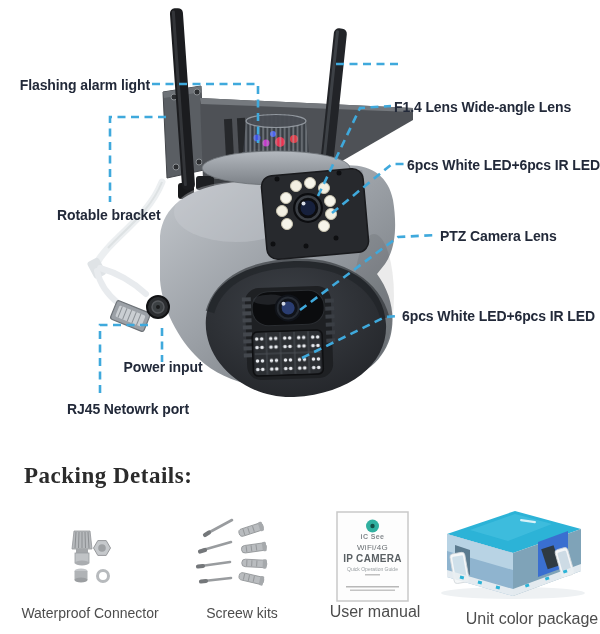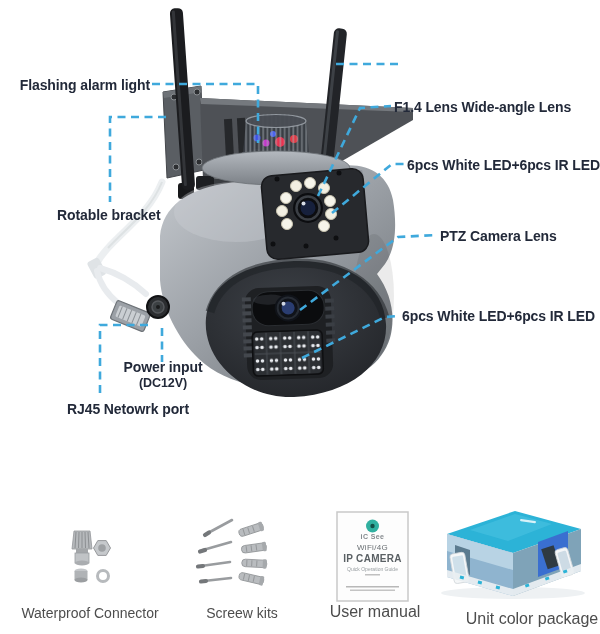--- a/index.html
+++ b/index.html
@@ -314,24 +314,24 @@
 </svg>
 
   <div class="co" style="left:14px;top:77px;width:136px;text-align:right;">Flashing alarm light</div>
   <div class="co" style="left:57px;top:207px;">Rotable bracket</div>
   <div class="co" style="left:394px;top:99px;">F1.4 Lens Wide-angle Lens</div>
   <div class="co" style="left:407px;top:157px;">6pcs White LED+6pcs IR LED</div>
   <div class="co" style="left:440px;top:228px;">PTZ Camera Lens</div>
   <div class="co" style="left:402px;top:308px;">6pcs White LED+6pcs IR LED</div>
   <div class="co center" style="left:103px;top:359px;width:120px;">
     <span>Power input</span>
-    <span class="sub">(DC12V)</span>
   </div>
   <div class="co" style="left:67px;top:401px;">RJ45 Netowrk port</div>
 
+  <div class="heading" style="left:24px;top:463px;">Packing Details:</div>
 
   <div class="ilabel" style="left:20px;top:605px;width:140px;">Waterproof Connector</div>
   <div class="ilabel" style="left:192px;top:605px;width:100px;">Screew kits</div>
   <div class="ilabel big" style="left:327px;top:603px;width:96px;">User manual</div>
   <div class="ilabel big" style="left:462px;top:610px;width:140px;">Unit color package</div>
 
   <div class="mc mc1">iC See</div>
   <div class="mc mc2">WiFi/4G</div>
   <div class="mc mc3">IP CAMERA</div>
   <div class="mc mc4">Quick Operation Guide</div>

